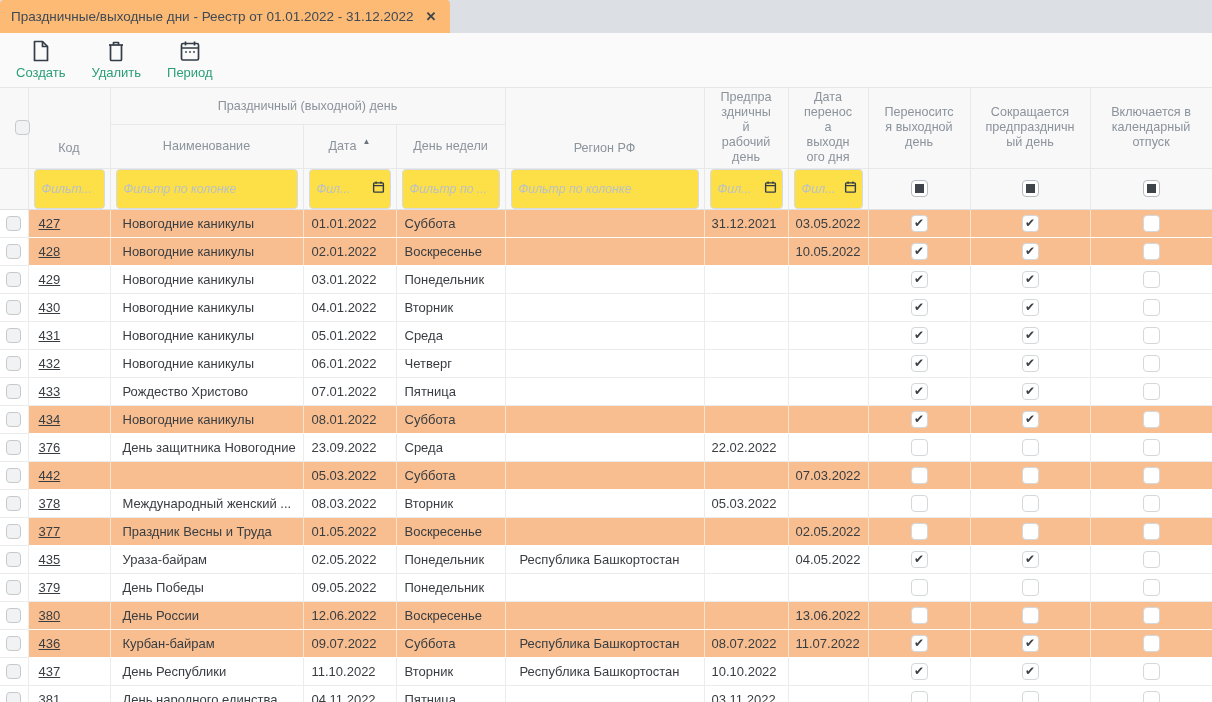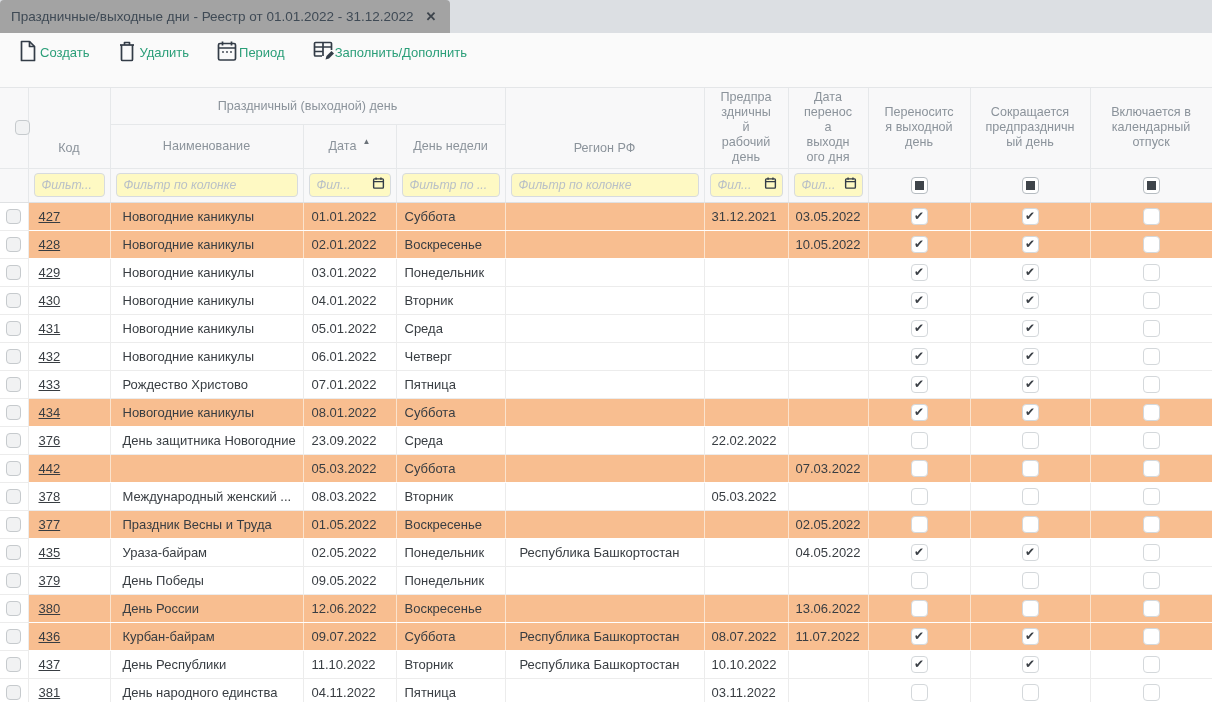--- a/index.html
+++ b/index.html
@@ -1,49 +1,49 @@
 <!DOCTYPE html>
 <html><head>
 <meta charset="utf-8">
 <style>
   * { margin:0; padding:0; box-sizing:border-box; }
   html,body { width:1212px; height:702px; background:#fff;
     font-family:"Liberation Sans", sans-serif; font-size:13px; color:#383d42; overflow:hidden; }
 
   
   .tabbar { height:33px; background:#dcdfe3; display:flex; align-items:stretch; }
-  .tab { background:#a3a3a3; display:flex; align-items:center; padding:0 14px 0 11px;
+  .tab { background:#fdba74; display:flex; align-items:center; padding:0 14px 0 11px;
          border-radius:4px 4px 0 0; color:#3f4a55; font-size:13.5px; cursor:default; }
   .tab-close { margin-left:12px; color:#3c434b; font-size:13px; font-weight:bold; cursor:pointer; }
 
   
   .toolbar { height:55px; background:#fafafa; display:flex; align-items:flex-start;
              padding:6px 0 0 16px; border-bottom:1px solid #e4e6e8; }
-  .tbtn { display:flex; align-items:center; margin-right:26px; cursor:pointer; }
+  .tbtn { display:flex; flex-direction:column; align-items:center; margin-right:26px; cursor:pointer; }
   .tbtn svg { display:block; }
   .tbtn .tlabel { margin-top:2px; color:#2a9e78; font-size:13px; white-space:nowrap; }
 
   
   table { border-collapse:collapse; table-layout:fixed; width:1212px; }
   thead { background:#f8f8f9; }
   th { font-weight:normal; color:#8b939b; font-size:12.6px;
        border-right:1px solid #e6e8ea; border-bottom:1px solid #e6e8ea; vertical-align:middle;
        overflow-wrap:break-word; padding:2px 15px; line-height:1.2; text-align:center; }
   .h-group th { height:34px; }
   .h-sub th { height:40px; }
   .h-filter th { height:34px; padding:0 5px; border-bottom:1px solid #dfe1e3; }
   th.va-b { vertical-align:bottom; padding-bottom:11px; }
 
   .sort-arrow { display:inline-block; font-size:8px; color:#6b7279; vertical-align:top;
                 margin-left:6px; position:relative; top:-2px; }
   .sort-arrow::after { content:"▲"; }
 
   .finp { position:relative; width:100%; }
-  .finp input { width:100%; height:24px; border:1px solid #d7dbdf; border-radius:4px;
-    background:#fef9c3; padding:0 7px; font-family:"Liberation Sans", sans-serif;
+  .finp input { width:100%; height:40px; border:1px solid #d7dbdf; border-radius:4px;
+    background:#fde047; padding:0 7px; font-family:"Liberation Sans", sans-serif;
     font-size:12.3px; font-style:italic; color:#6d747b; }
   .finp input::placeholder { color:#b9c0c7; opacity:1; }
   .finp.with-cal input { padding-right:22px; }
   .cal-ic { position:absolute; right:6px; top:50%; transform:translateY(-50%); pointer-events:none; }
 
   td { height:28px; border-right:1px solid #ececec; border-bottom:1px solid #ececec;
        white-space:nowrap; overflow:hidden; vertical-align:middle; }
   tbody tr { background:#fff; }
   tr.hl td { background:#f8be90; border-right-color:#fbe3cd; border-bottom-color:#fff; }
   tr.hl td.c-sel { background:#fff; border-right-color:#ececec; border-bottom-color:#ececec; }
@@ -101,30 +101,20 @@
     <span>
       <svg width="24" height="24" viewBox="0 0 24 24" fill="none" stroke="#333c47" stroke-width="1.7" stroke-linejoin="round">
         <rect x="3.5" y="4.5" width="17" height="16.5" rx="1.5"></rect>
         <path d="M7.5 2.5 v4 M16.5 2.5 v4 M3.5 9 h17"></path>
         <circle cx="8" cy="13" r="0.9" fill="#333c47" stroke="none"></circle>
         <circle cx="12" cy="13" r="0.9" fill="#333c47" stroke="none"></circle>
         <circle cx="16" cy="13" r="0.9" fill="#333c47" stroke="none"></circle>
       </svg>
     </span>
     <span class="tlabel">Период</span>
-  </div>
-  <div class="tbtn">
-    <span>
-      <svg width="24" height="24" viewBox="0 0 24 24" fill="none" stroke="#333c47" stroke-width="1.7" stroke-linejoin="round">
-        <path d="M20.5 11 V4.5 a1 1 0 0 0-1-1 h-15 a1 1 0 0 0-1 1 V16 a1 1 0 0 0 1 1 H11"></path>
-        <path d="M3.5 8 h17 M3.5 12.5 h9 M12 3.5 V17"></path>
-        <path d="M14.5 20.5 l1-3.5 5-5 2.5 2.5 -5 5 z" fill="#333c47" stroke="none"></path>
-      </svg>
-    </span>
-    <span class="tlabel">Заполнить/Дополнить</span>
   </div>
 </div>
 
 <table>
   <colgroup>
     <col style="width:28px">
       <col style="width:82px">
       <col style="width:193px">
       <col style="width:93px">
     <col style="width:109px">

